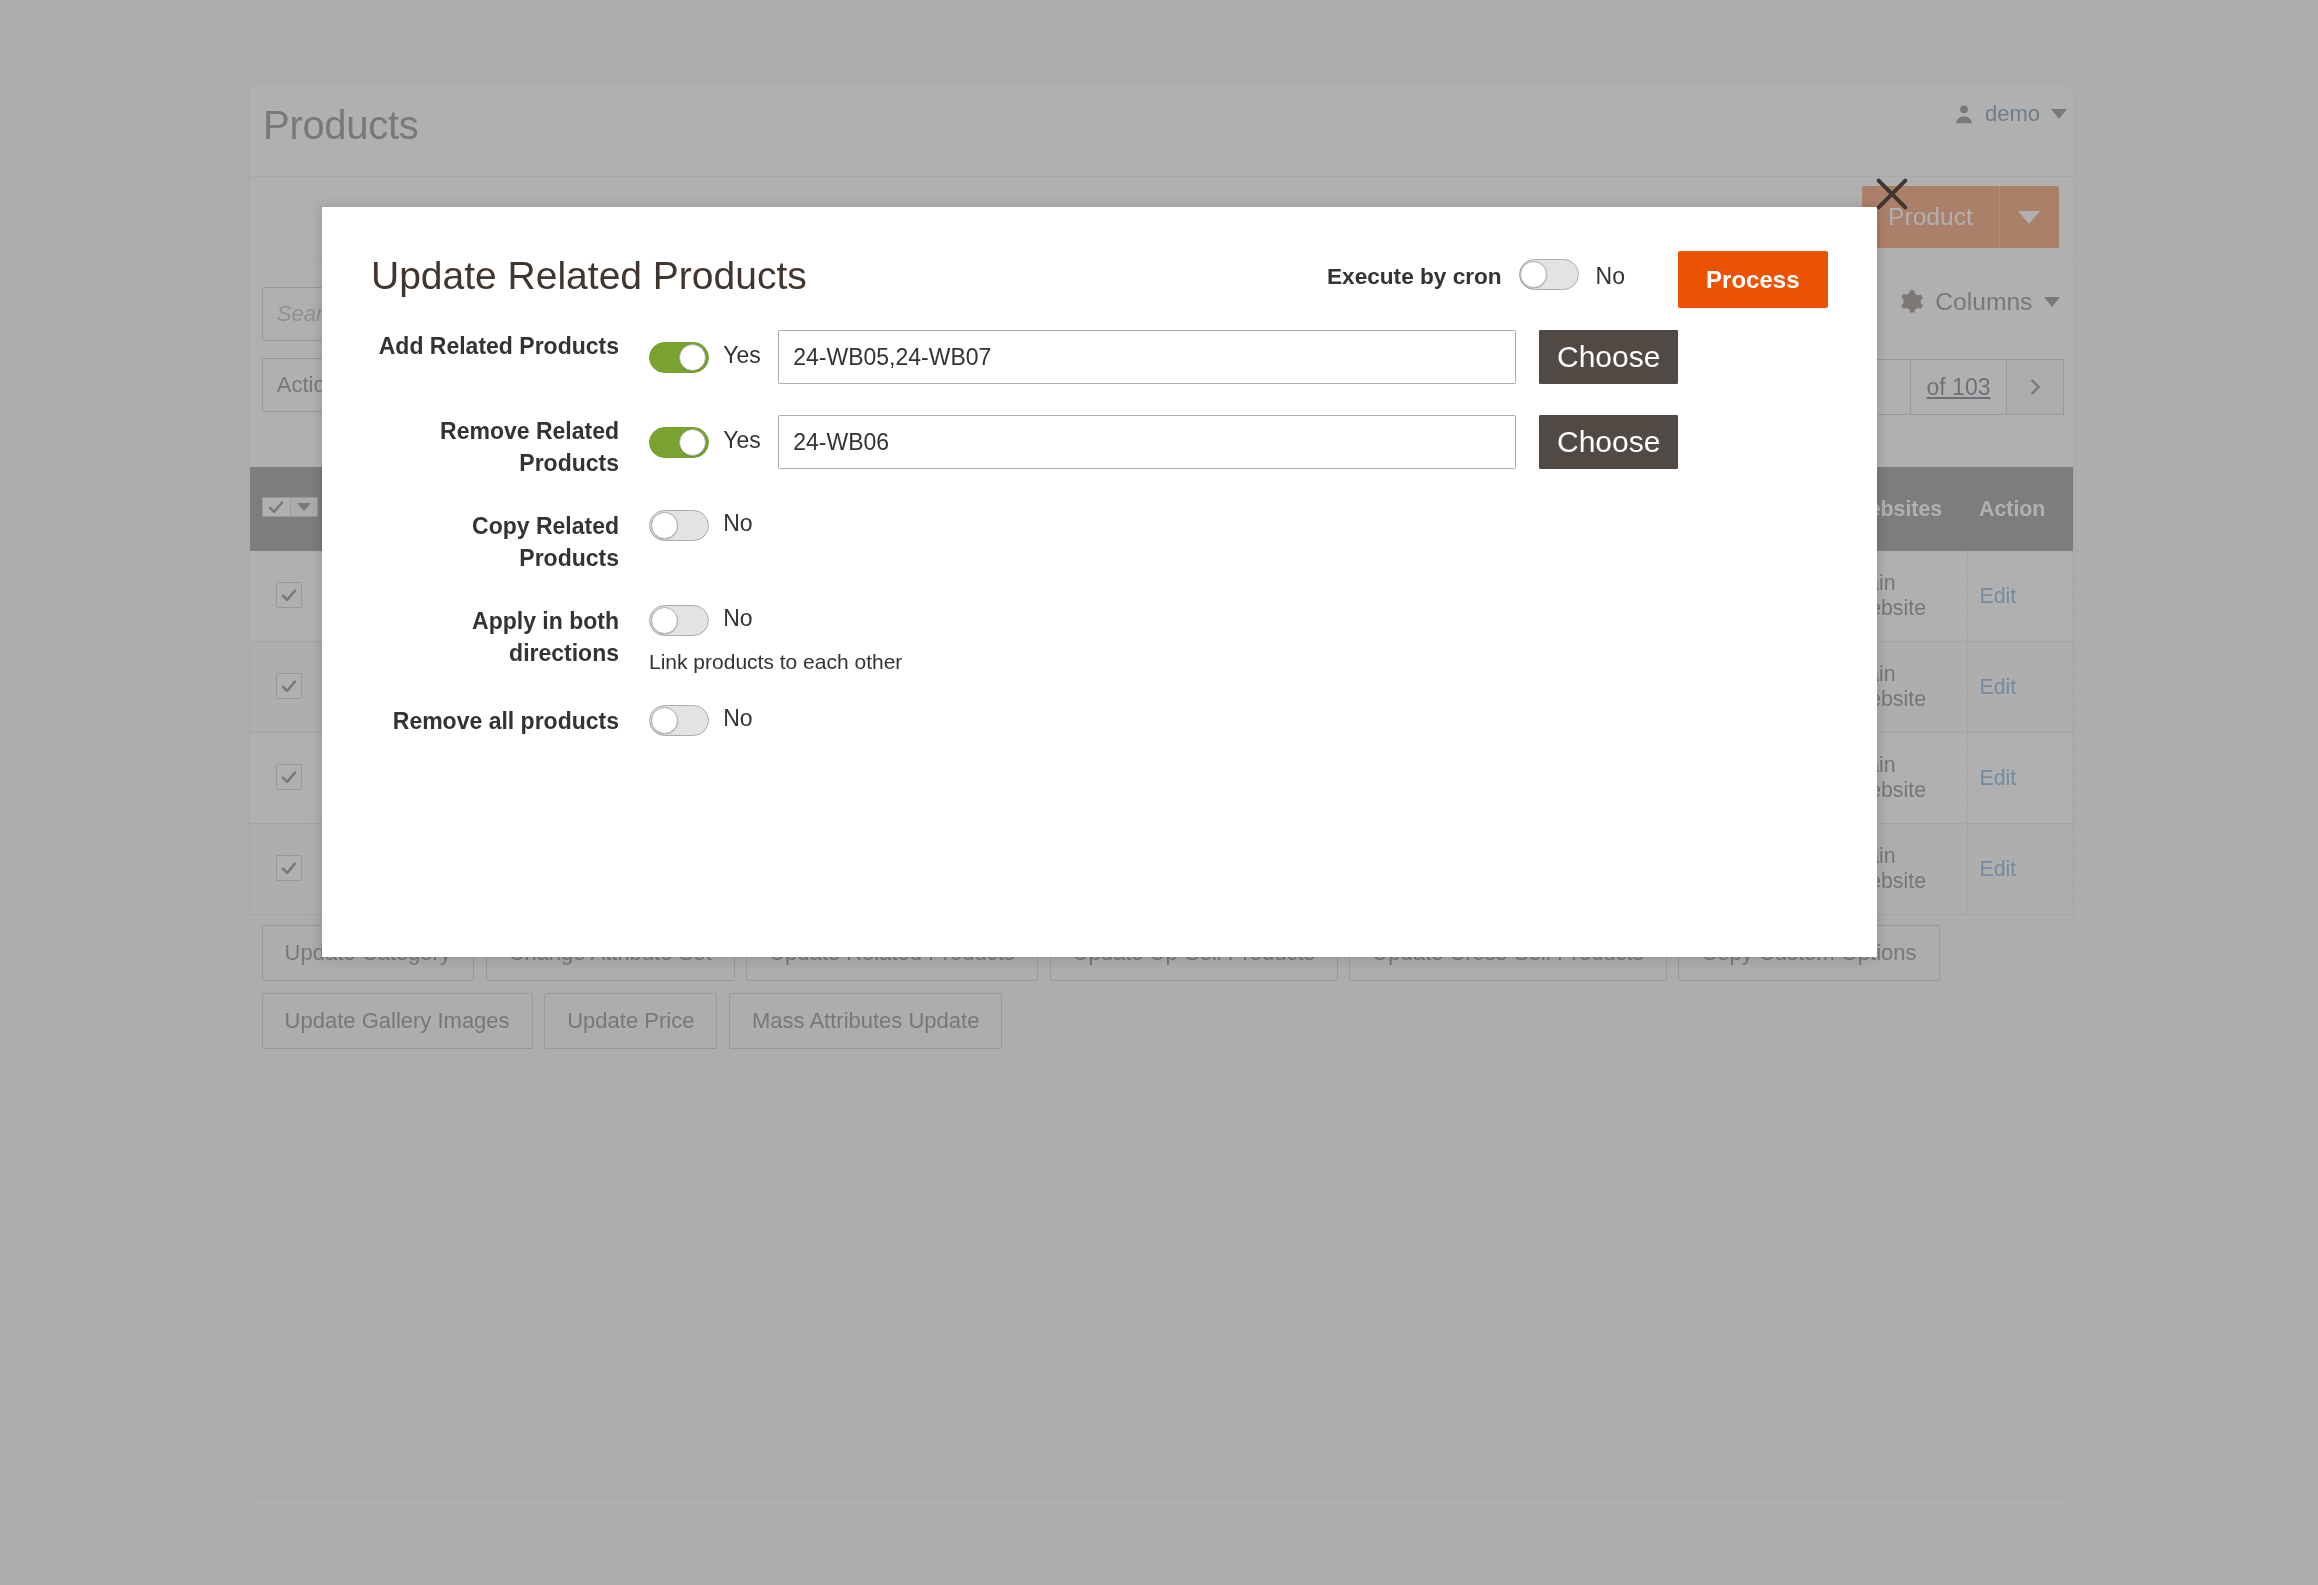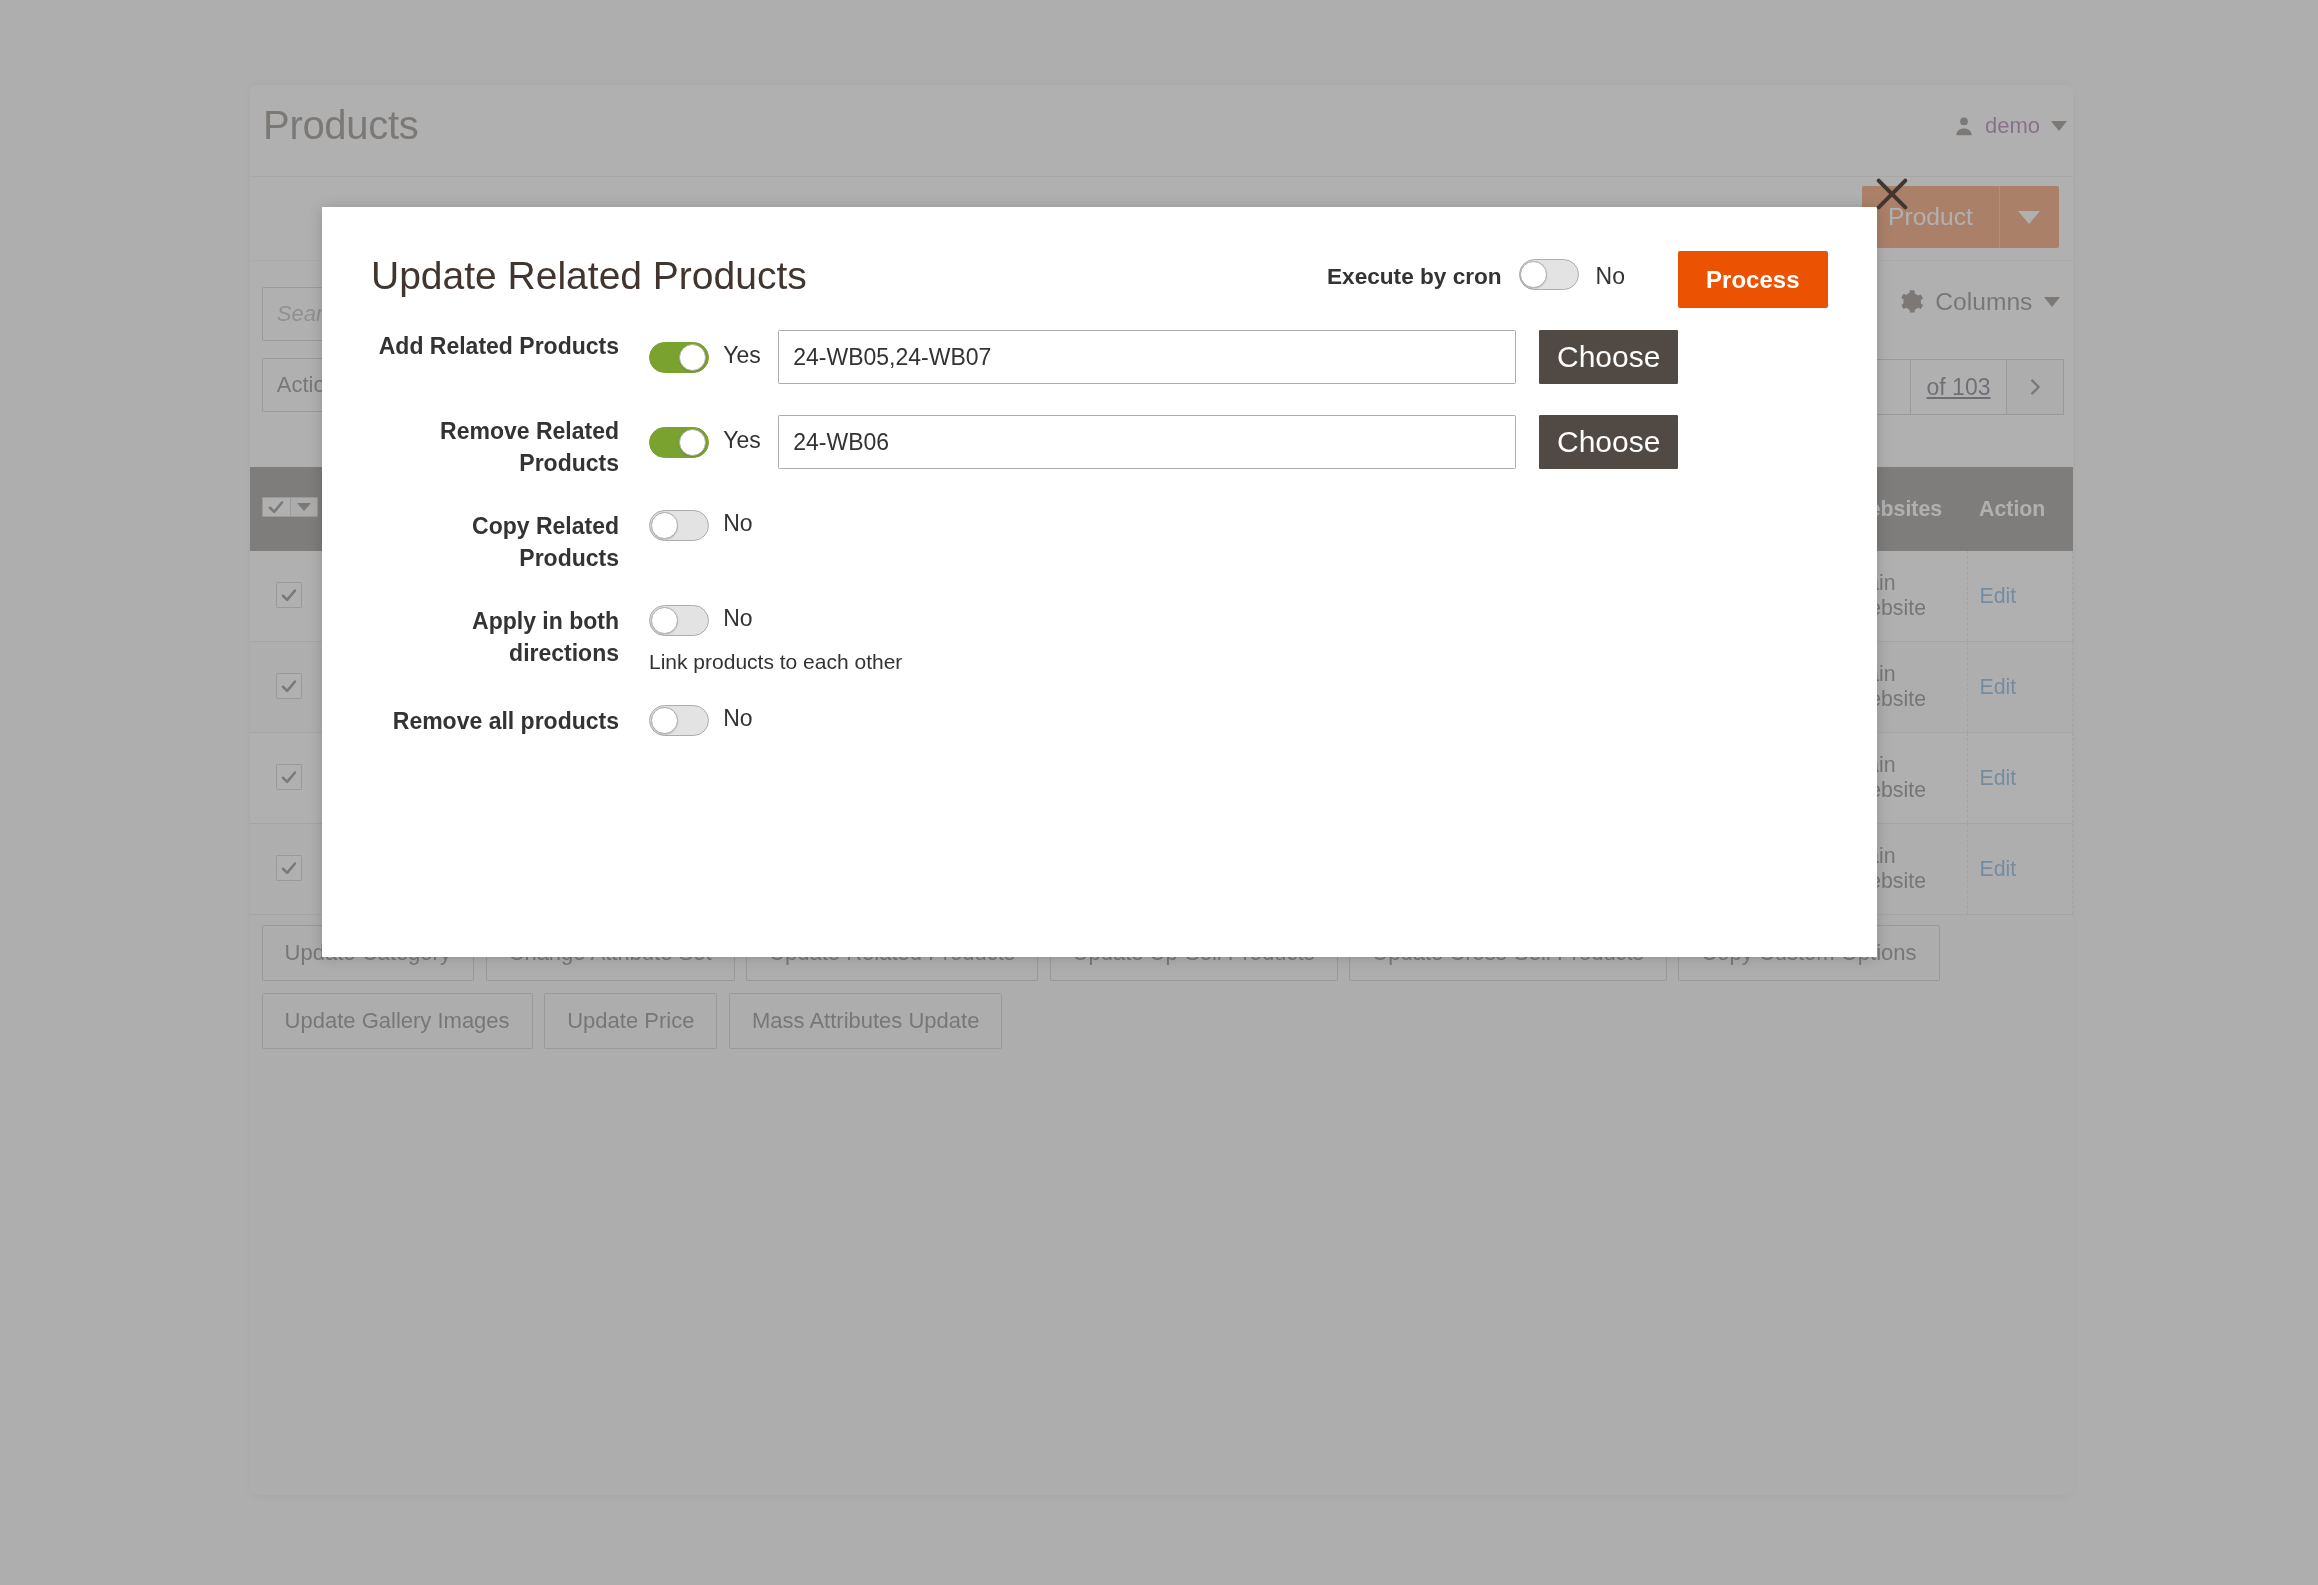--- a/index.html
+++ b/index.html
@@ -36,21 +36,21 @@
     padding: 0 30px;
   }
   .adm-title {
     position: absolute; left: 13px; top: 18px;
     font-size: 40px; color: #41362f; font-weight: 400;
     letter-spacing: -0.3px;
   }
   .adm-user {
     position: absolute; right: 6.5px; top: 15.5px;
     display: flex; align-items: center; gap: 10.4px;
-    font-size: 22px; color: #701a75; margin-top: 12px;
+    font-size: 22px; color: #0c4a6e;
   }
   .user-glyph { width: 22px; height: 22px; display:block; }
   .caret-dn {
     width: 0; height: 0;
     border-left: 8.4px solid transparent;
     border-right: 8.4px solid transparent;
     border-top: 10.4px solid #41362f;
   }
 
   

